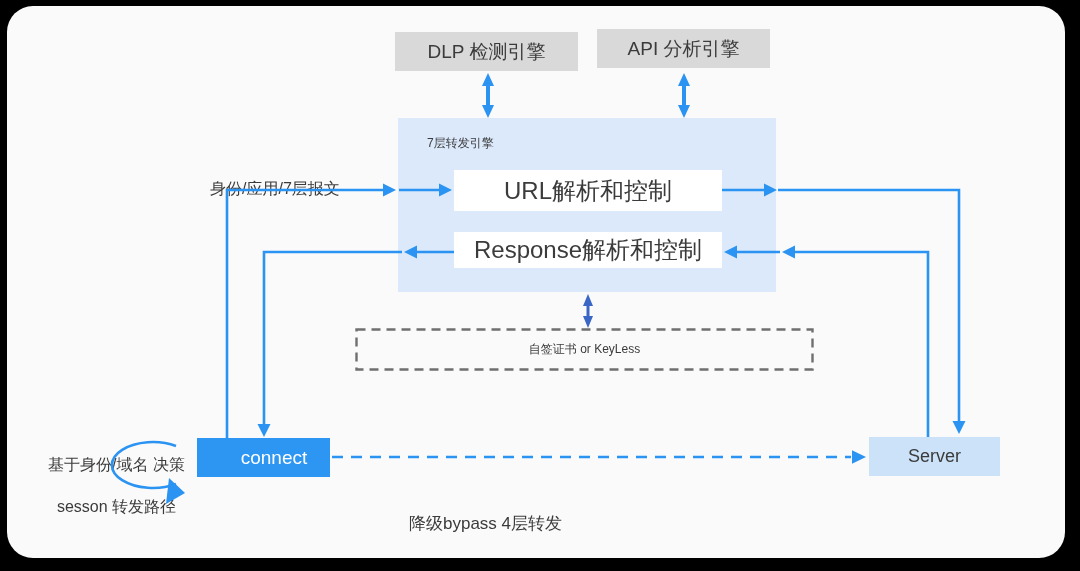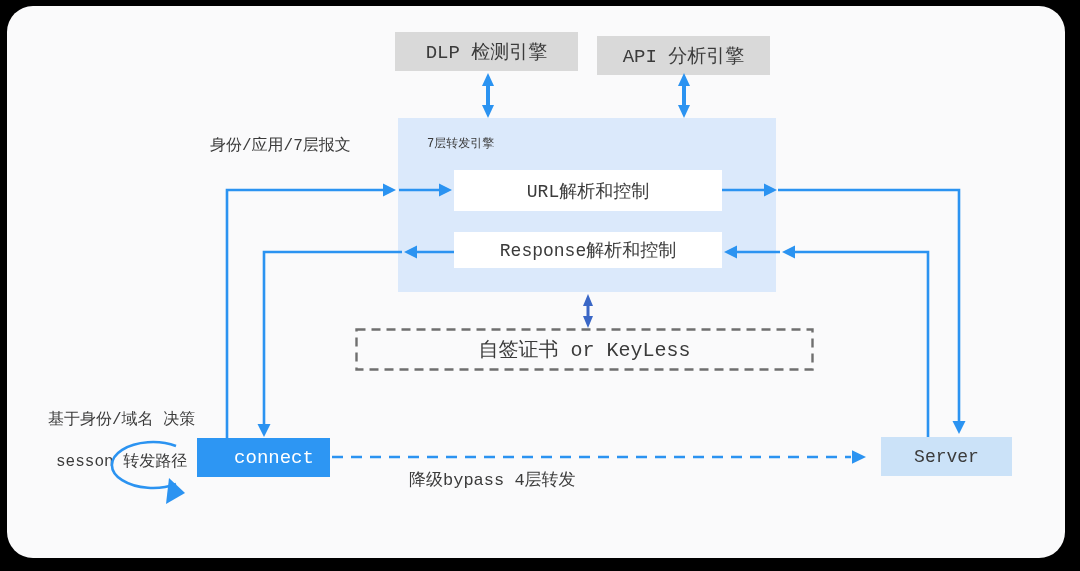--- a/index.html
+++ b/index.html
@@ -15,43 +15,43 @@
     background:var(--card-bg,#fafafb);
     border-radius:26px;
     box-shadow:0 2px 10px rgba(0,0,0,.45);
   }
   .node{
     position:absolute;display:flex;align-items:center;justify-content:center;
     color:var(--ink,#3b3b3b);white-space:nowrap;box-sizing:border-box;
   }
   .gray{background:var(--gray-box-bg,#d9d9d9);font-size:19px;}
   .dlp{left:395px;top:32px;width:183px;height:39px;}
-  .api{left:597px;top:36px;width:173px;height:39px;}
+  .api{left:597px;top:29px;width:173px;height:39px;}
   .engine{left:398px;top:118px;width:378px;height:174px;background:var(--engine-bg,#dbe9fb);}
   .engine-title{position:absolute;left:418px;top:135px;font-size:12px;color:var(--ink,#3b3b3b);margin-left:9px;}
-  .whitebox{background:#fff;font-size:18px;}
+  .whitebox{background:#fff;font-size:24px;}
   .urlbox{left:454px;top:170px;width:268px;height:41px;}
   .respbox{left:454px;top:232px;width:268px;height:36px;}
-  .certbox{left:356px;top:329px;width:457px;height:41px;font-size:20px;background:transparent;}
+  .certbox{left:356px;top:329px;width:457px;height:41px;font-size:12px;background:transparent;}
   .connect{left:197px;top:438px;width:133px;height:39px;background:var(--connect-bg,#2d96f3);color:#fff;font-size:19px;padding-left:21px;}
-  .server{left:869px;top:437px;width:131px;height:39px;background:var(--server-bg,#cbe2f8);font-size:18px;margin-left:12px;}
-  .freetext{position:absolute;color:var(--ink,#3b3b3b);white-space:pre-line;}
+  .server{left:869px;top:437px;width:131px;height:39px;background:var(--server-bg,#cbe2f8);font-size:18px;}
+  .freetext{position:absolute;color:var(--ink,#3b3b3b);white-space:pre-line;margin-top:44px;}
   .input-label{left:210px;top:135px;font-size:16px;}
   .decision{left:48px;top:389px;font-size:16px;line-height:21px;text-align:center;}
   .bypass-label{left:409px;top:468px;width:340px;text-align:left;font-size:17px;}
   svg.wires{position:absolute;left:0;top:0;z-index:5;}
   .ln{stroke:var(--arrow-blue,#2b93f1);stroke-width:2.6;fill:none;}
   .thick{stroke-width:4;}
   .ah{fill:var(--arrow-blue,#2b93f1);stroke:none;}
   .dk-ln{stroke:var(--dark-arrow-blue,#3a67c6);stroke-width:3;fill:none;}
   .dk-ah{fill:var(--dark-arrow-blue,#3a67c6);stroke:none;}
   .dash{stroke:var(--arrow-blue,#2b93f1);stroke-width:2.6;fill:none;stroke-dasharray:11 8;}
   .cert-stroke{stroke:var(--dash-gray,#6f6f6f);stroke-width:2.4;fill:none;stroke-dasharray:9 6;}
   .lvl2{z-index:2;}
-  .lvl3{z-index:3;font-family:Liberation Mono, monospace;}
+  .lvl3{z-index:3;}
 </style>
 </head>
 <body>
 
 <div class="stage">
 
   <div class="card"></div>
 
   <div class="node engine lvl2"></div>
 

